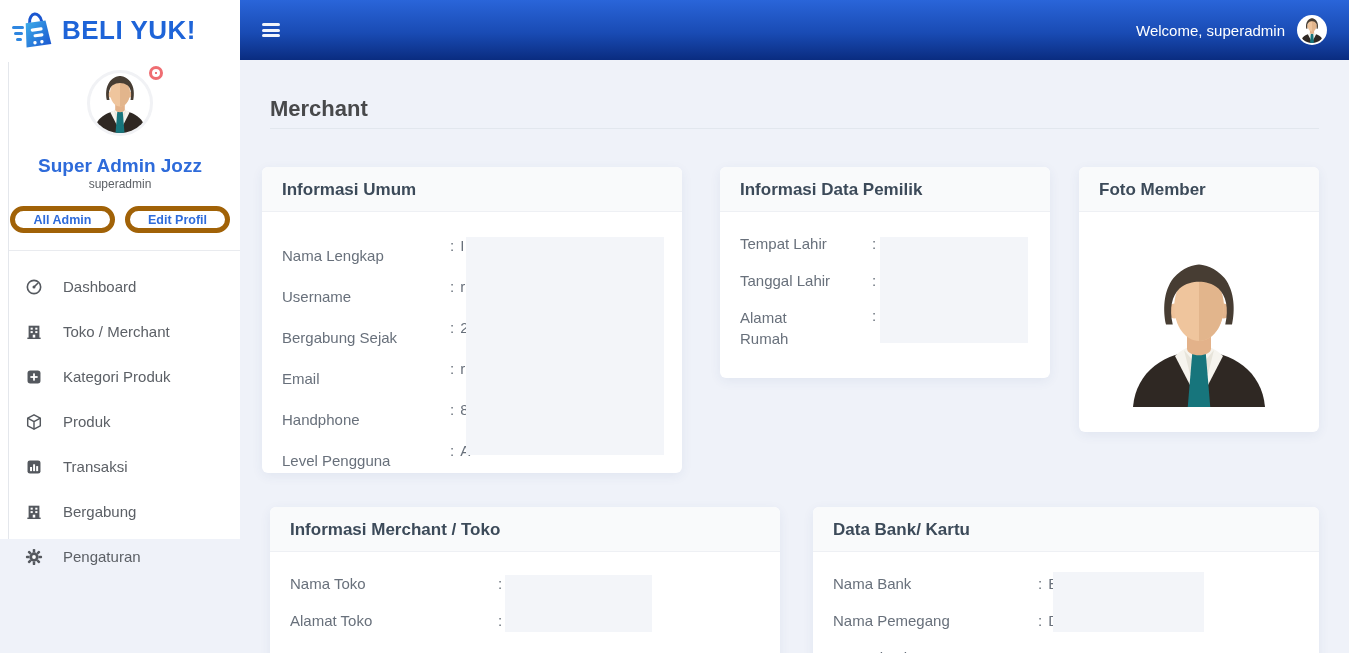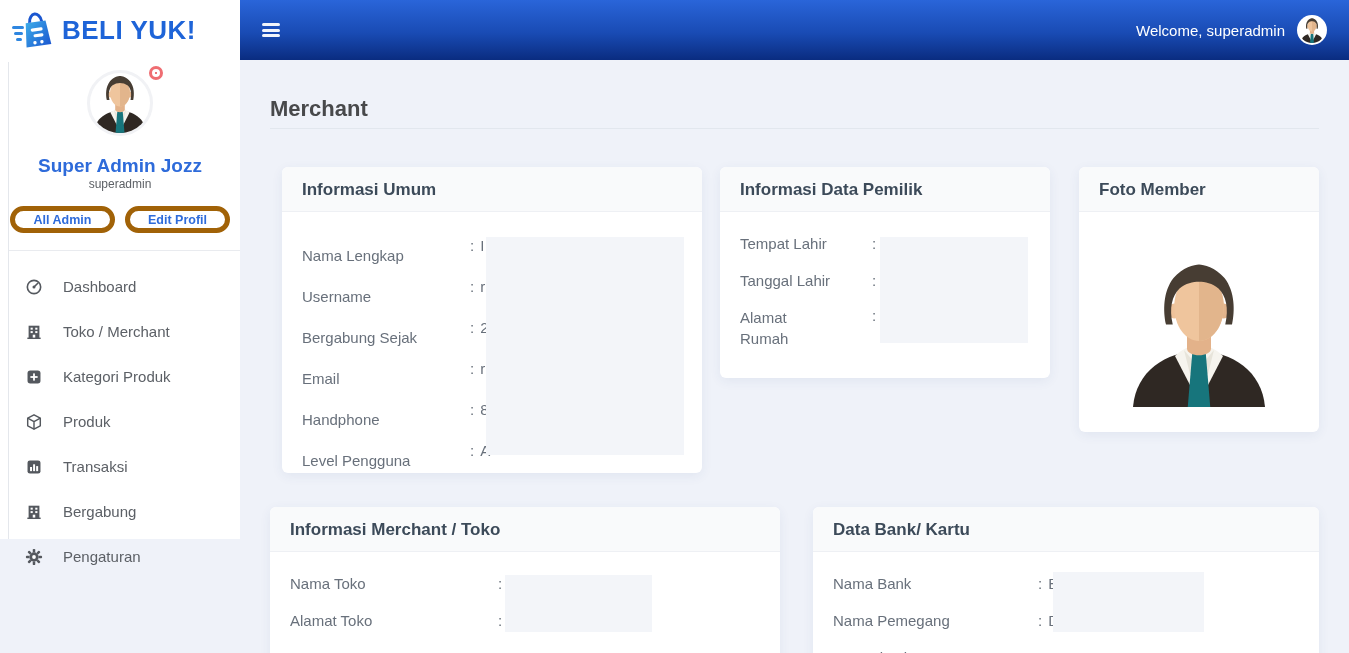--- a/index.html
+++ b/index.html
@@ -52,21 +52,21 @@
                  font-size:17px; font-weight:700; color:#3c4a59; }
   .card-body { position:relative; padding:13px 20px; }
 
   .frow { display:flex; min-height:37px; align-items:center; }
   .frow.top { align-items:flex-start; padding-top:8px; }
   .flabel { flex:none; color:#68707b; font-size:15px; white-space:pre-line; line-height:21px; }
   .fcolon { color:#68707b; font-size:15px; margin-right:6px; }
   .fval { color:#68707b; font-size:15px; position:relative; z-index:1; }
   .redact { position:absolute; background:#f3f5f9; z-index:2; }
 
-  .c-umum   { left:42px;  top:107px; width:420px; height:306px; }
+  .c-umum   { left:22px;  top:107px; width:420px; height:306px; }
   .c-umum .flabel { width:168px;margin-top:20px; }
   .c-umum .redact { left:204px; top:25px; width:198px; height:218px; }
 
   .c-pemilik { left:480px; top:107px; width:330px; height:211px; }
   .c-pemilik .flabel { width:132px; }
   .c-pemilik .redact { left:160px; top:25px; width:148px; height:106px; }
 
   .c-foto { left:839px; top:107px; width:240px; height:265px; }
   .c-foto .card-body { display:flex; justify-content:center; padding:20px 0 0; }
 

